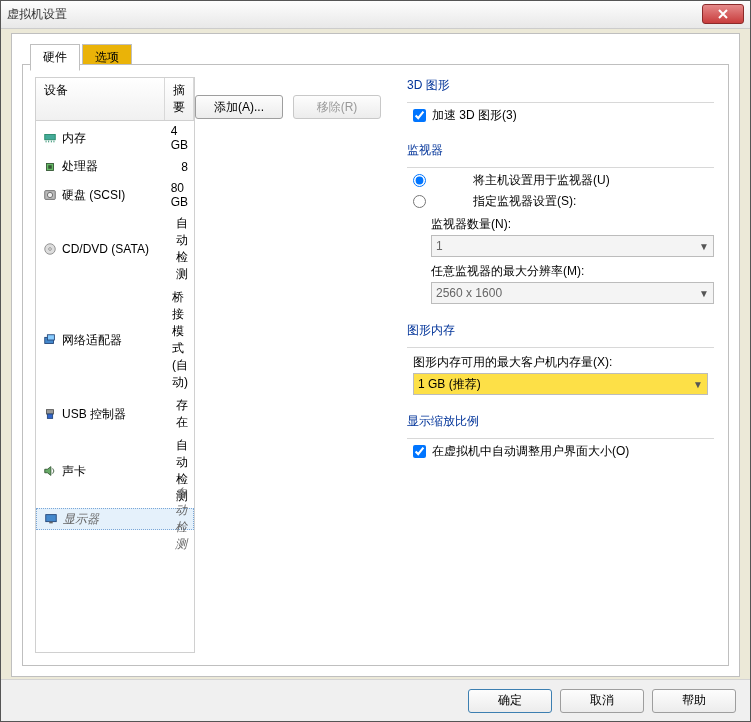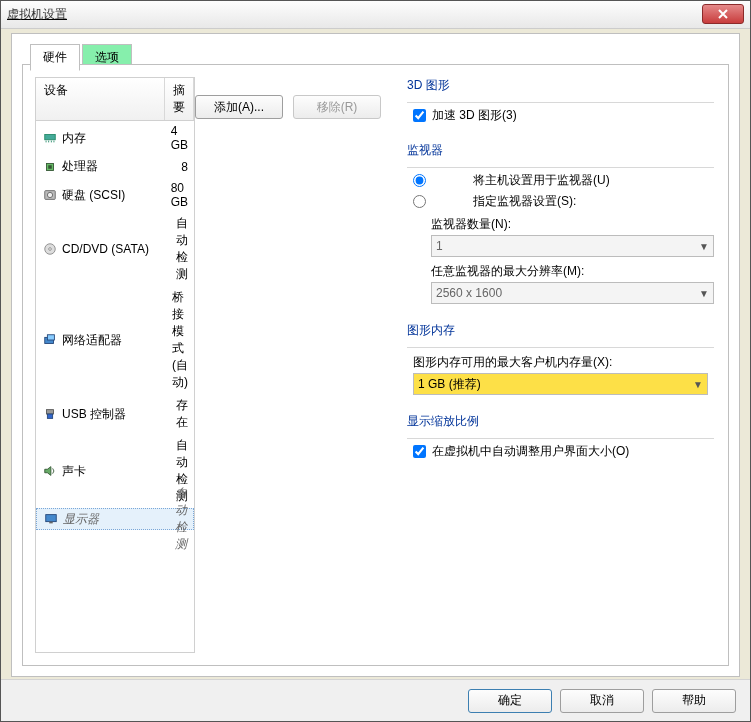--- a/index.html
+++ b/index.html
@@ -1,30 +1,30 @@
 <!DOCTYPE html>
 <html><head>
 <meta charset="utf-8">
 <style>
 * { box-sizing: border-box; margin: 0; padding: 0; }
 body { font-family: "Microsoft YaHei", "Segoe UI", Tahoma, sans-serif; font-size: 12px; background: #8b7355; width: 751px; height: 722px; overflow: hidden; }
 
 .window { width: 751px; height: 722px; background: linear-gradient(#ece9d8, #ece9d8); border: 1px solid #555; position: relative; }
-.titlebar { height: 28px; background: linear-gradient(#fdfdfd, #e8e8e8); border-bottom: 1px solid #ccc; display: flex; align-items: center; padding: 12px 6px; position: relative; text-decoration: underline; }
+.titlebar { height: 28px; background: linear-gradient(#fdfdfd, #e8e8e8); border-bottom: 1px solid #ccc; display: flex; align-items: center; padding: 12px 6px; position: relative; }
 .titlebar-text { font-size: 12px; color: #333; }
 .close-btn { position: absolute; right: 6px; top: 3px; width: 42px; height: 20px; background: linear-gradient(#e58a8a, #c83c3c); border: 1px solid #8b2a2a; border-radius: 3px; display: flex; align-items: center; justify-content: center; color: #fff; font-weight: bold; cursor: pointer; }
 .close-btn svg { width: 10px; height: 10px; }
 
 .inner { position: absolute; left: 10px; top: 32px; right: 10px; bottom: 44px; background: #fff; border: 1px solid #bfbfbf; }
 
 .tabs { position: absolute; left: 8px; top: -1px; display: flex; }
 .tabs-wrap { position: relative; margin: 10px 10px 0 10px; }
 .tab { padding: 4px 12px; background: #fff; border: 1px solid #bfbfbf; border-bottom: none; font-size: 12px; cursor: pointer; position: relative; top: 1px; margin-right: 2px; }
 .tab.active { background: #fff; z-index: 2; border-bottom: 1px solid #fff; }
-.tab.inactive { background: #86efac; }
+.tab.inactive { background: #eab308; }
 
 .content { position: absolute; left: 10px; top: 30px; right: 10px; bottom: 10px; border: 1px solid #bfbfbf; background: #fff; display: flex; }
 
 .left { width: 370px; border-right: none; padding: 12px; display: flex; flex-direction: row; }
 .right { flex: 1; padding: 12px 14px; overflow-y: auto; }
 
 .table { border: 1px solid #d0d0d0; flex: 1; overflow: hidden; }
 .thead { display: flex; background: linear-gradient(#fff, #f0f0f0); border-bottom: 1px solid #d0d0d0; }
 .thead .col { padding: 4px 8px; font-size: 12px; border-right: 1px solid #d8d8d8; }
 .col-dev { width: 150px; }

